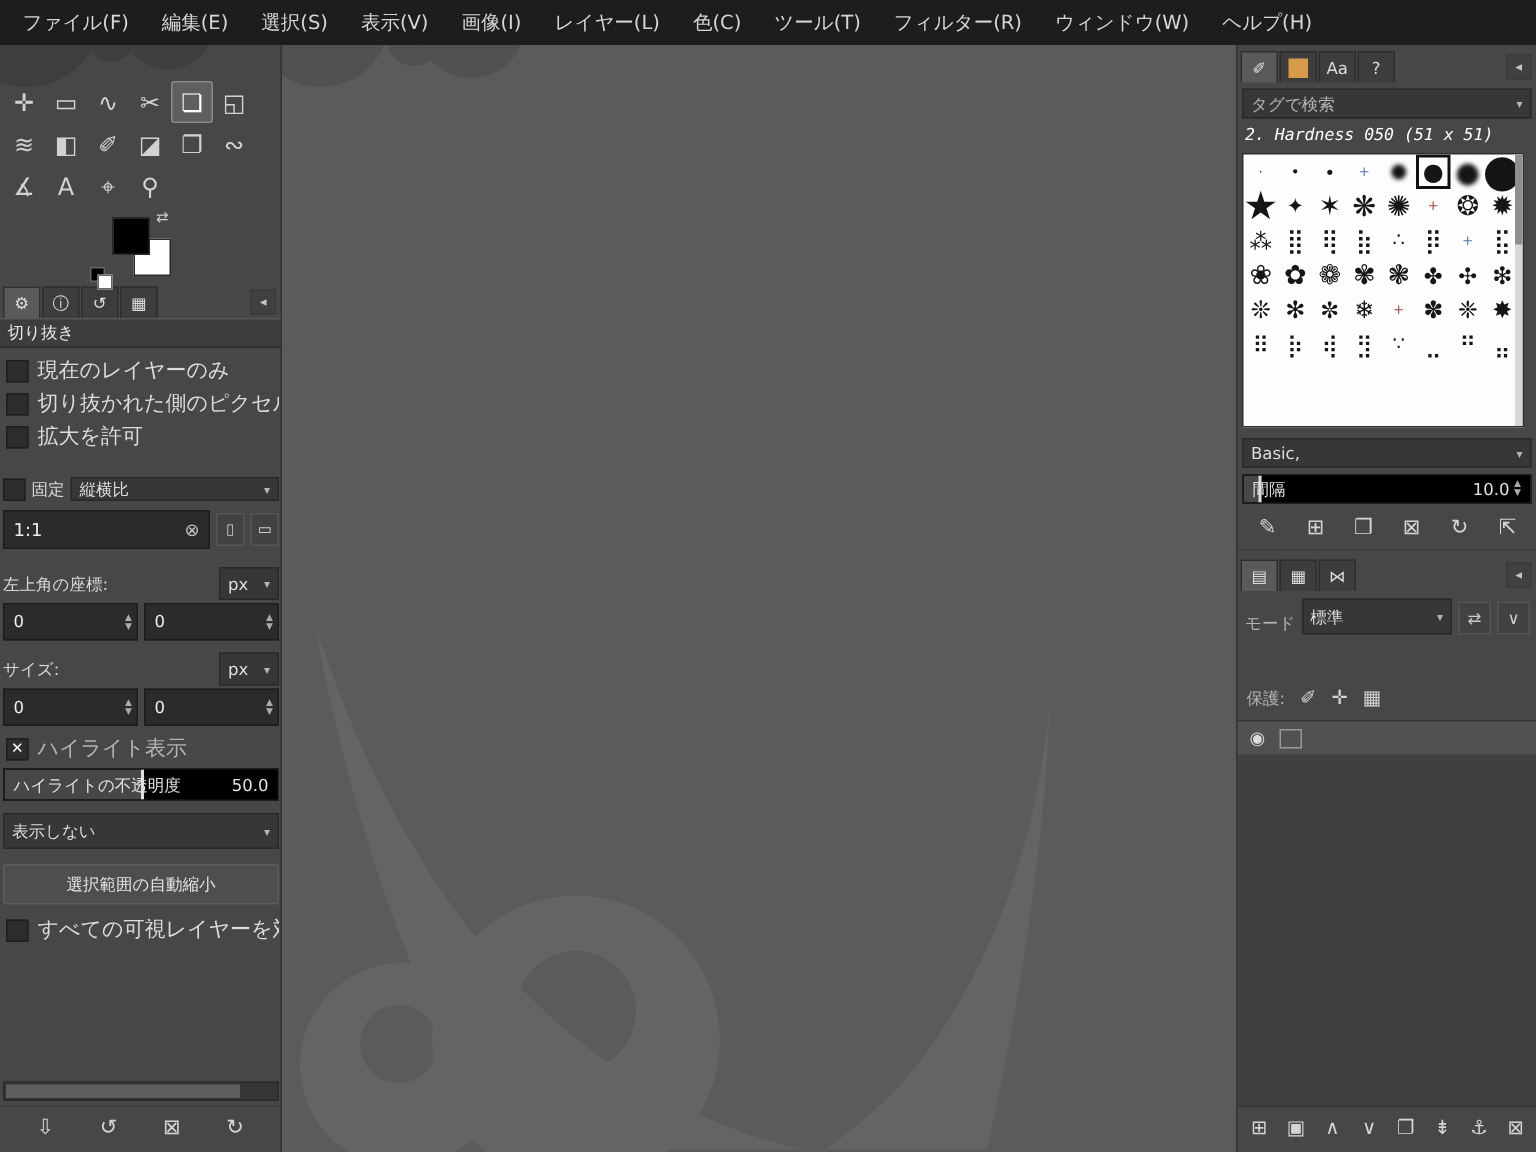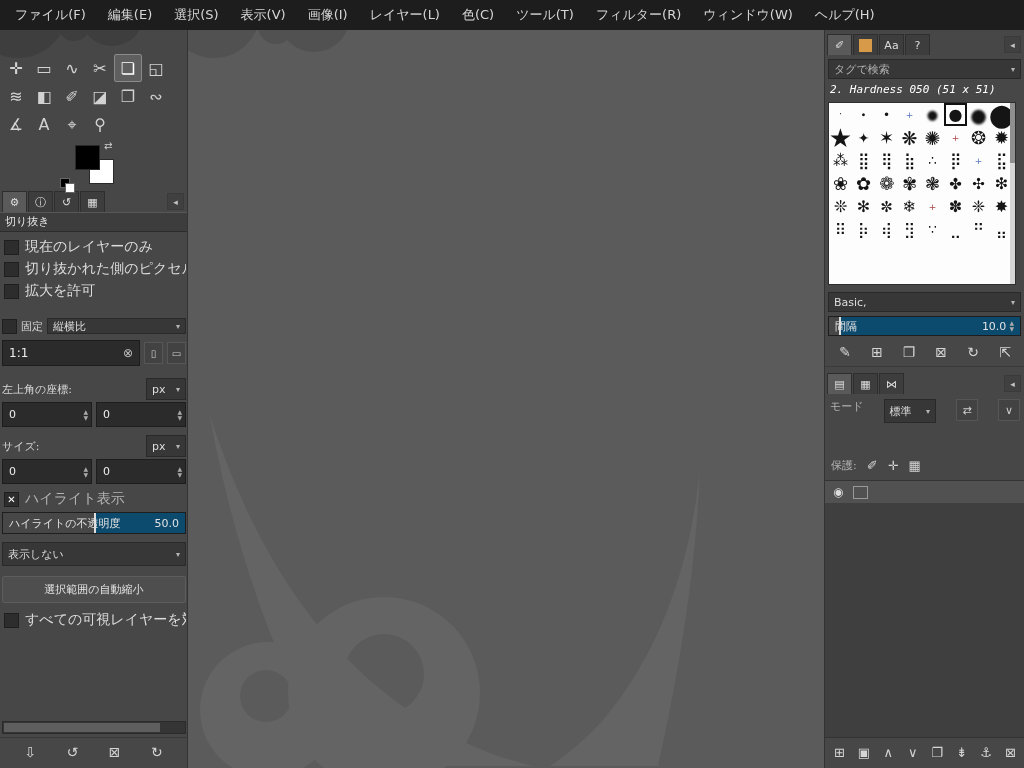--- a/index.html
+++ b/index.html
@@ -51,21 +51,21 @@
               padding:0 6px;color:#eee;font-size:12px;box-sizing:border-box}
   .clear-icon{margin-left:auto;color:#c0c0c0;font-size:12px}
   .mini-btn{width:19px;height:22px;border:1px solid #565656;background:#424242;display:flex;align-items:center;
             justify-content:center;color:#ccc;font-size:10px;box-sizing:border-box}
   .label{font-size:11px;color:#d8d8d8}
   .unit-dd{width:40px;height:22px}
   .spin{flex:1;height:25px;background:#2b2b2b;border:1px solid #1d1d1d;display:flex;align-items:center;
         padding:0 3px 0 6px;box-sizing:border-box;font-size:11px;color:#eee}
   .spin-val{flex:1}
   .spin-arrows{display:flex;flex-direction:column;line-height:6px;font-size:6px;color:#aaa;text-align:center}
-  .spinscale{position:relative;height:22px;background:#0c4a6e;border:1px solid #1e1e1e;display:flex;align-items:center;
+  .spinscale{position:relative;height:22px;background:#000000;border:1px solid #1e1e1e;display:flex;align-items:center;
              padding:0 6px;box-sizing:border-box;overflow:hidden;font-size:11px;color:#e2e2e2}
   .ss-fill{position:absolute;left:0;top:0;bottom:0;background:#474747;border-right:2px solid #dedede}
   .ss-label,.ss-val{position:relative;z-index:1}
   .ss-val{margin-left:auto}
   .wide-btn{height:25px;background:#4e4e4e;border:1px solid #5d5d5d;border-radius:2px;display:flex;align-items:center;
             justify-content:center;font-size:11px;color:#e4e4e4;margin-top:10px}
   #hscrollbar{position:absolute;left:2px;bottom:34px;width:184px;height:13px;background:#353535;border:1px solid #2b2b2b;box-sizing:border-box}
   #hscroll-thumb{position:absolute;left:1px;top:1px;width:156px;height:9px;background:#5e5e5e}
   .footer-bar{position:absolute;left:0;bottom:2px;width:100%;height:28px;display:flex;align-items:center;justify-content:space-evenly}
   .icon-btn{min-width:24px;height:24px;display:flex;align-items:center;justify-content:center;color:#d5d5d5;font-size:14px}
@@ -77,21 +77,21 @@
               display:flex;flex-wrap:wrap;align-content:flex-start;overflow:hidden}
   .brush-cell{width:23px;height:23px;display:flex;align-items:center;justify-content:center;color:#151515;box-sizing:border-box;overflow:visible}
   .brush-cell.selected{border:2px solid #111}
   .brush-cell.soft{filter:blur(1.3px)}
   #brush-vscroll{position:absolute;left:185px;top:73px;width:5px;height:181px;background:#d7d7d7}
   #brush-vthumb{position:absolute;left:0;top:0;width:5px;height:60px;background:#8f8f8f}
   #tag-dd{left:3px;top:262px;width:193px;height:20px}
   #spacing-scale{left:3px;top:286px;width:193px;height:20px}
   #brush-btns{left:0;top:311px;width:200px;height:26px;display:flex;align-items:center;justify-content:space-evenly;border-bottom:1px solid #3a3a3a;padding-bottom:4px}
   #layers-tabs{top:342px}
-  #mode-row{left:0;top:369px;width:200px;height:24px;display:flex;align-items:flex-start;padding:0 5px;gap:20px}
+  #mode-row{left:0;top:369px;width:200px;height:24px;display:flex;align-items:flex-end;padding:0 5px;gap:4px}
   #mode-row .dropdown{flex:1;height:24px}
   .sq-btn{width:22px;height:22px;border:1px solid #565656;background:#424242;display:flex;align-items:center;justify-content:center;color:#ccc;font-size:11px;box-sizing:border-box}
   #opacity-scale{left:5px;top:398px;width:190px;height:20px}
   #lock-row{left:0;top:424px;width:200px;height:22px;display:flex;align-items:center;gap:10px;padding:0 6px}
   #lock-row .lk{font-size:13px;color:#d5d5d5}
   #layer-list{left:0;top:450px;width:200px;height:258px;background:#3f3f3f;border-top:1px solid #333;border-bottom:1px solid #333}
   #layer-row{height:22px;background:#515151;display:flex;align-items:center;gap:10px;padding:0 8px}
   #eye{font-size:12px;color:#ddd}
   #link-box{width:15px;height:13px;border:1px solid #999;box-sizing:border-box}
   #layers-footer{position:absolute;left:0;bottom:2px;width:200px;height:28px;display:flex;align-items:center;justify-content:space-between;padding:0 4px;box-sizing:border-box}

